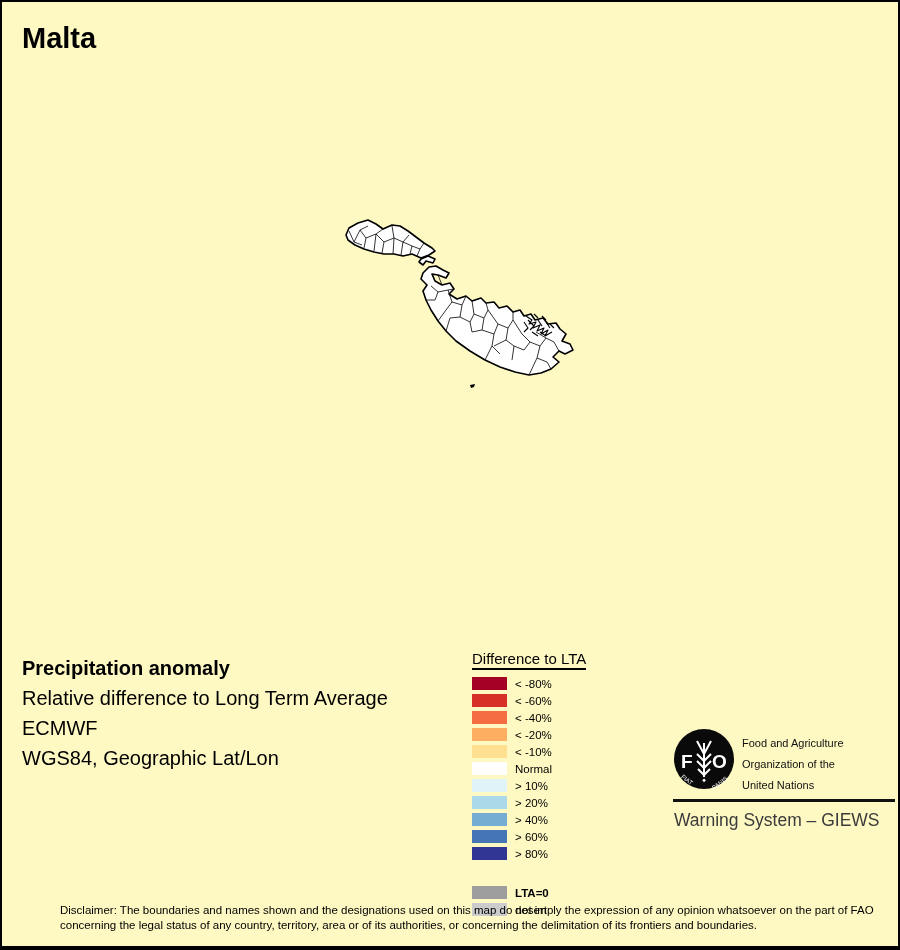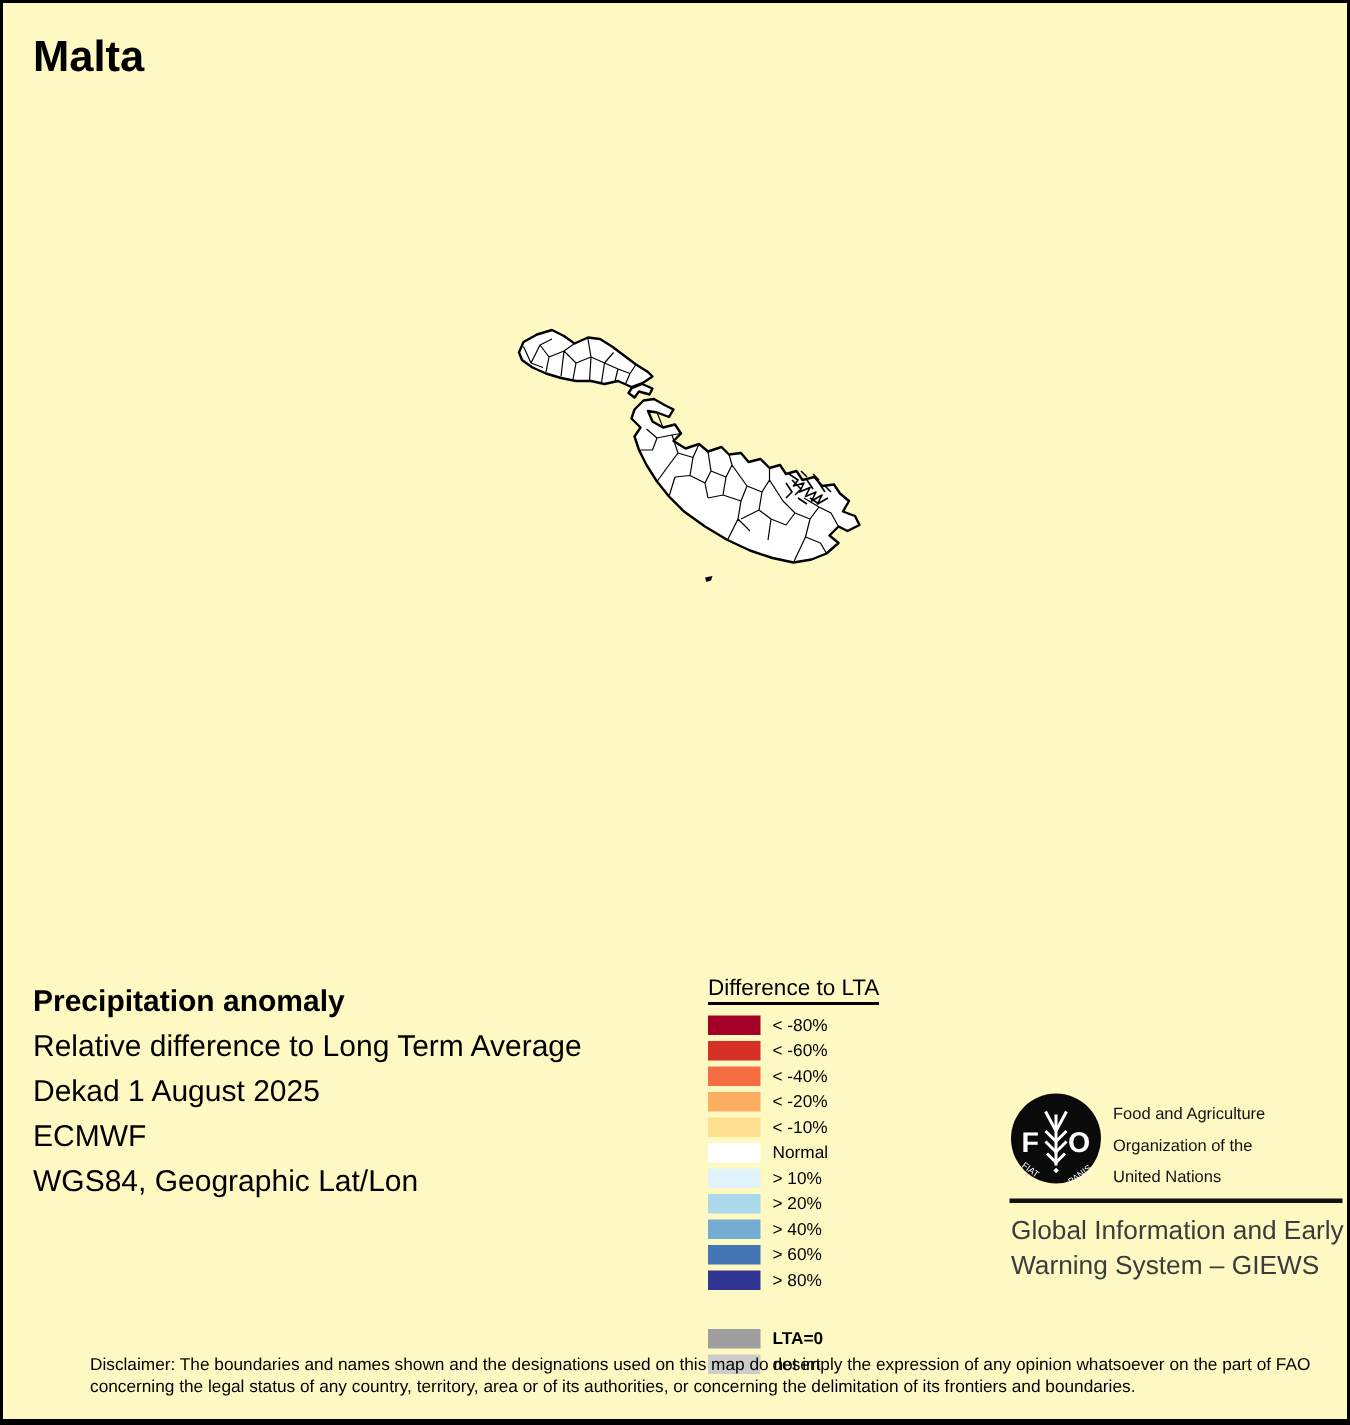--- a/index.html
+++ b/index.html
@@ -83,21 +83,20 @@
       <path d="M 352,240 L 358,228 L 366,224 M 358,228 L 364,236 L 362,246 M 364,236 L 374,232 L 381,227 M 374,232 L 372,249 M 374,232 L 382,240 L 380,251 M 382,240 L 392,236 L 390,224 M 392,236 L 391,252 M 392,236 L 401,240 L 399,253 M 401,240 L 407,233 M 401,240 L 410,244 L 408,252 M 410,244 L 418,247 L 422,241 M 418,247 L 415,254 M 352,240 L 360,243 M 347,229 L 352,240"></path>
       <path d="M 430,272 L 433,279 M 436,273 L 440,283 M 429,284 L 436,290 L 433,298 M 436,290 L 446,288 L 452,287 M 446,288 L 450,300 L 444,308 M 450,300 L 460,303 L 464,294 M 460,303 L 458,315 L 448,316 M 458,315 L 468,320 L 472,312 L 470,299 M 472,312 L 482,316 L 486,308 L 484,301 M 482,316 L 480,328 L 470,330 M 470,330 L 468,320 M 480,328 L 492,332 L 496,322 L 486,308 M 492,332 L 490,344 L 498,352 M 496,322 L 506,326 L 511,318 L 511,310 M 506,326 L 504,338 L 512,344 M 504,338 L 492,344 M 512,344 L 522,348 L 528,340 L 520,332 M 520,332 L 511,318 M 528,340 L 538,344 L 544,336 L 534,330 M 538,344 L 535,356 L 545,360 M 544,336 L 552,340 L 557,349 M 433,298 L 424,298 M 444,308 L 436,319 M 448,316 L 444,329 M 490,344 L 483,358 M 512,344 L 510,358 M 535,356 L 527,373 M 545,360 L 549,367"></path>
       <path stroke-width="1.1" d="M 524,314 L 530,318 L 527,322 L 534,320 L 531,326 L 538,323 L 535,329 L 542,326 L 539,332 L 546,328 L 543,334 L 550,330 M 526,318 L 532,324 L 528,328 M 536,318 L 540,324 M 544,320 L 548,326 M 532,312 L 536,316 M 540,314 L 544,318 M 548,322 L 552,326 M 530,330 L 536,334 M 538,330 L 544,334 M 522,320 L 526,326 L 522,330"></path>
     </g>
     <path fill="#000000" d="M 468,383 L 473,382 L 472,385 L 469,386 Z"></path>
   </svg>
 
   <div class="info-block">
     <div class="heading">Precipitation anomaly</div>
     <div>Relative difference to Long Term Average</div>
-    <div>Dekad 1 August 2025</div>
     <div>ECMWF</div>
     <div>WGS84, Geographic Lat/Lon</div>
   </div>
 
   <div class="legend">
     <div class="legend-title">Difference to LTA</div>
     <div>
     <div class="legend-row">
       <span class="swatch" style="background-color: rgb(165, 0, 38);"></span>
       <span class="legend-label">&lt; -80%</span>
@@ -183,19 +182,18 @@
 
   <div class="fao-name">
     <div>Food and Agriculture</div>
     <div>Organization of the</div>
     <div>United Nations</div>
   </div>
 
   <div class="fao-divider"></div>
 
   <div class="giews-name">
-    <div>Global Information and Early</div>
     <div>Warning System – GIEWS</div>
   </div>
 
   <div class="disclaimer">Disclaimer: The boundaries and names shown and the designations used on this map do not imply the expression of any opinion whatsoever on the part of FAO concerning the legal status of any country, territory, area or of its authorities, or concerning the delimitation of its frontiers and boundaries.</div>
 
 </div>
 
 </body></html>

